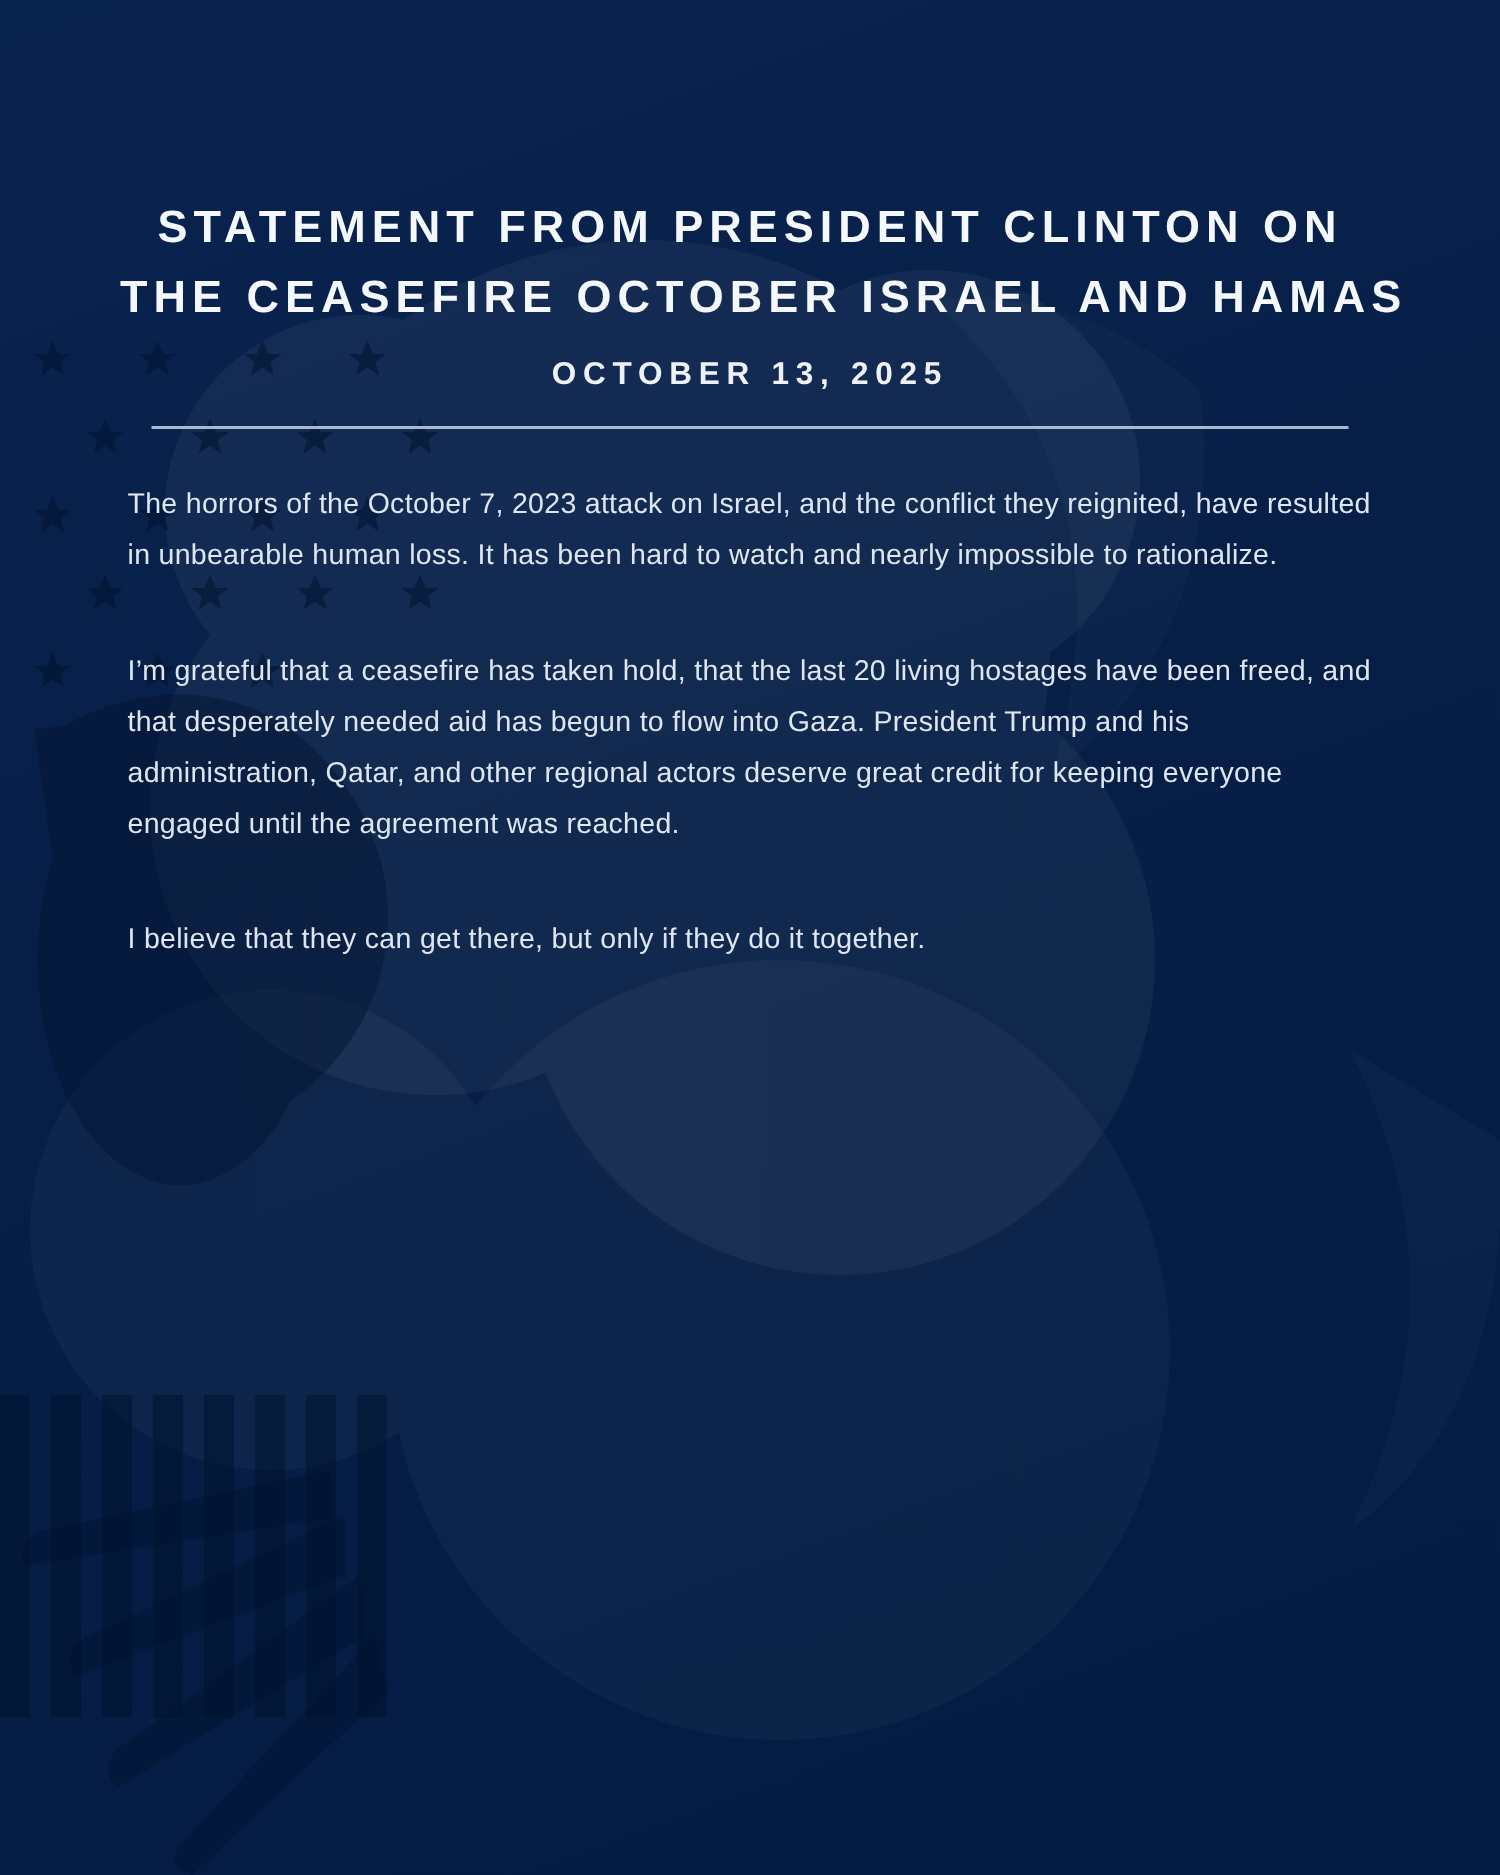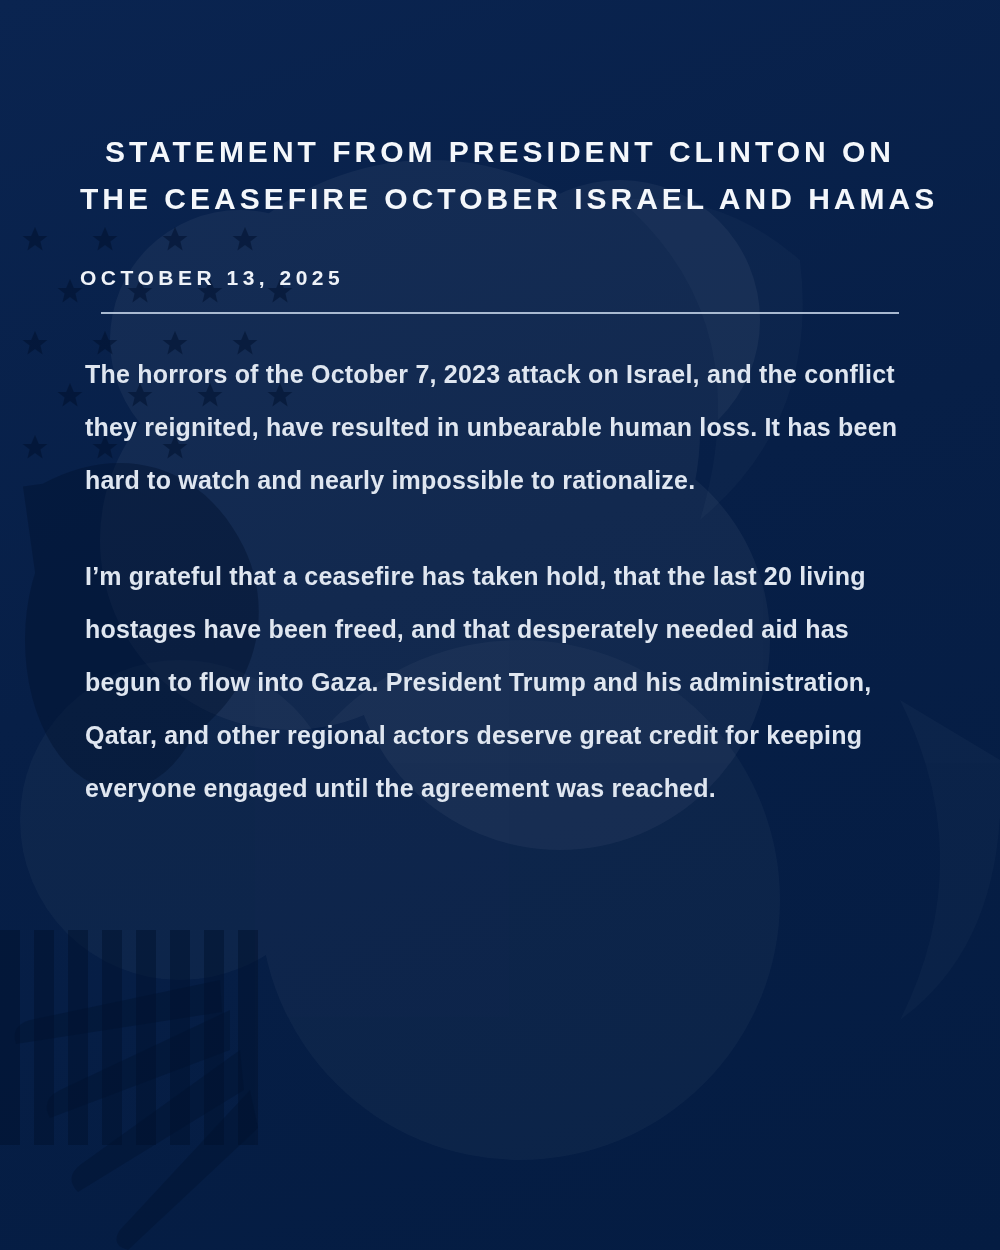--- a/index.html
+++ b/index.html
@@ -27,44 +27,44 @@
   .title {
     text-align: center;
     color: #f4f7fb;
     font-weight: 700;
     font-size: 30px;
     line-height: 47px;
     letter-spacing: 4px;
   }
   .title-line { white-space: nowrap; }
   .date {
-    margin-top: 44px;
-    text-align: left;
+    margin-top: 16px;
+    text-align: center;
     color: #eef2f8;
     font-weight: 700;
     font-size: 21px;
     letter-spacing: 4.5px;
     white-space: nowrap;
   }
   .divider {
     margin: 22px auto 0 auto;
     width: 798px;
     height: 0;
     border: none;
     border-top: 2px solid rgba(196, 212, 232, 0.85);
   }
   .body-text {
     margin: 34px auto 0 auto;
     width: 832px;
     padding-left: 2px;
     color: #dfe6f0;
-    font-size: 25px;
-    line-height: 53px;
+    font-size: 19px;
+    line-height: 34px;
     letter-spacing: 0.2px;
-    font-weight: 700;
+    font-weight: 400;
   }
   .body-text p { margin: 0 0 43px 0; }
   .body-text p:last-child { margin-bottom: 0; }
 </style>
 </head>
 <body>
 
 <div class="canvas">
 
   <svg class="watermark" viewBox="0 0 1000 1250" xmlns="http://www.w3.org/2000/svg" aria-hidden="true">
@@ -142,16 +142,17 @@
       <div class="title-line">THE CEASEFIRE OCTOBER ISRAEL AND HAMAS</div>
     </div>
 
     <div class="date">OCTOBER 13, 2025</div>
 
     <hr class="divider">
 
     <div class="body-text">
       <p>The horrors of the October 7, 2023 attack on Israel, and the conflict they reignited, have resulted in unbearable human loss. It has been hard to watch and nearly impossible to rationalize.</p>
       <p>I’m grateful that a ceasefire has taken hold, that the last 20 living hostages have been freed, and that desperately needed aid has begun to flow into Gaza. President Trump and his administration, Qatar, and other regional actors deserve great credit for keeping everyone engaged until the agreement was reached.</p>
+      <p>I believe that they can get there, but only if they do it together.</p>
     </div>
 
   </div>
 </div>
 
 </body></html>

